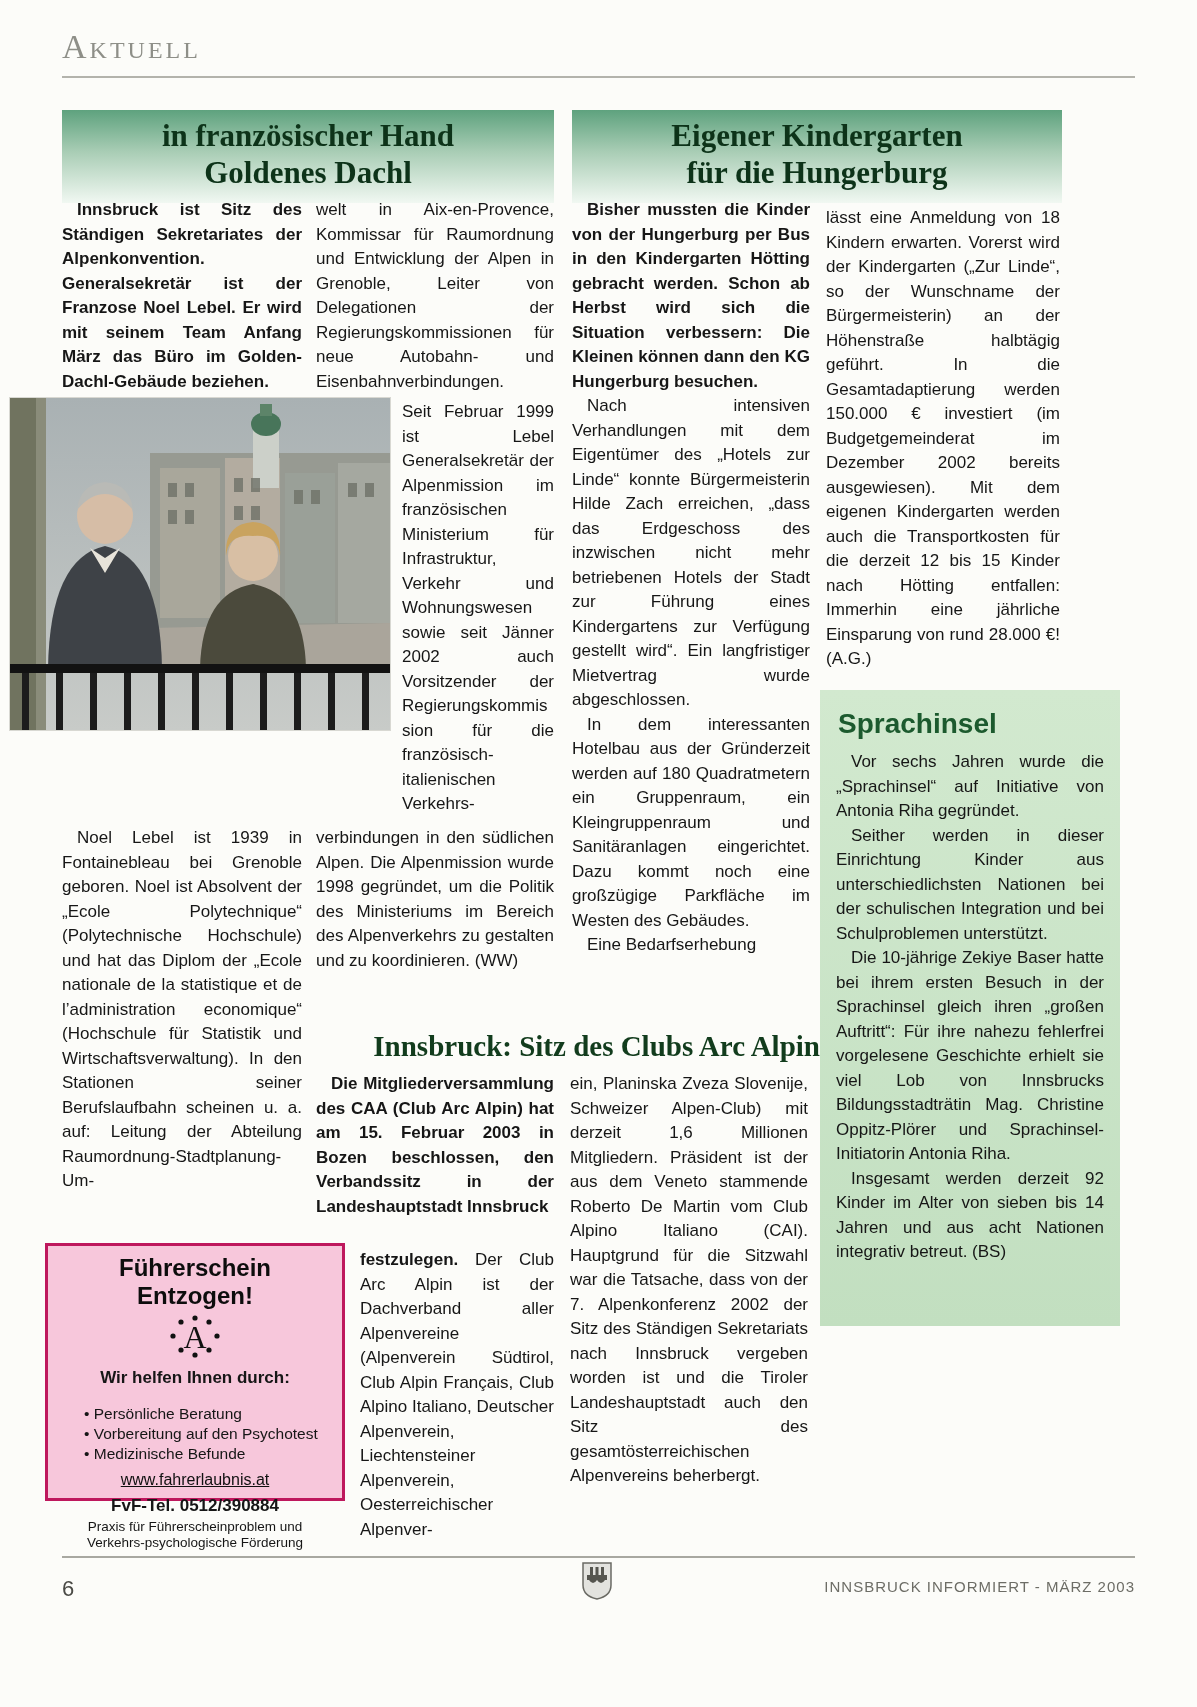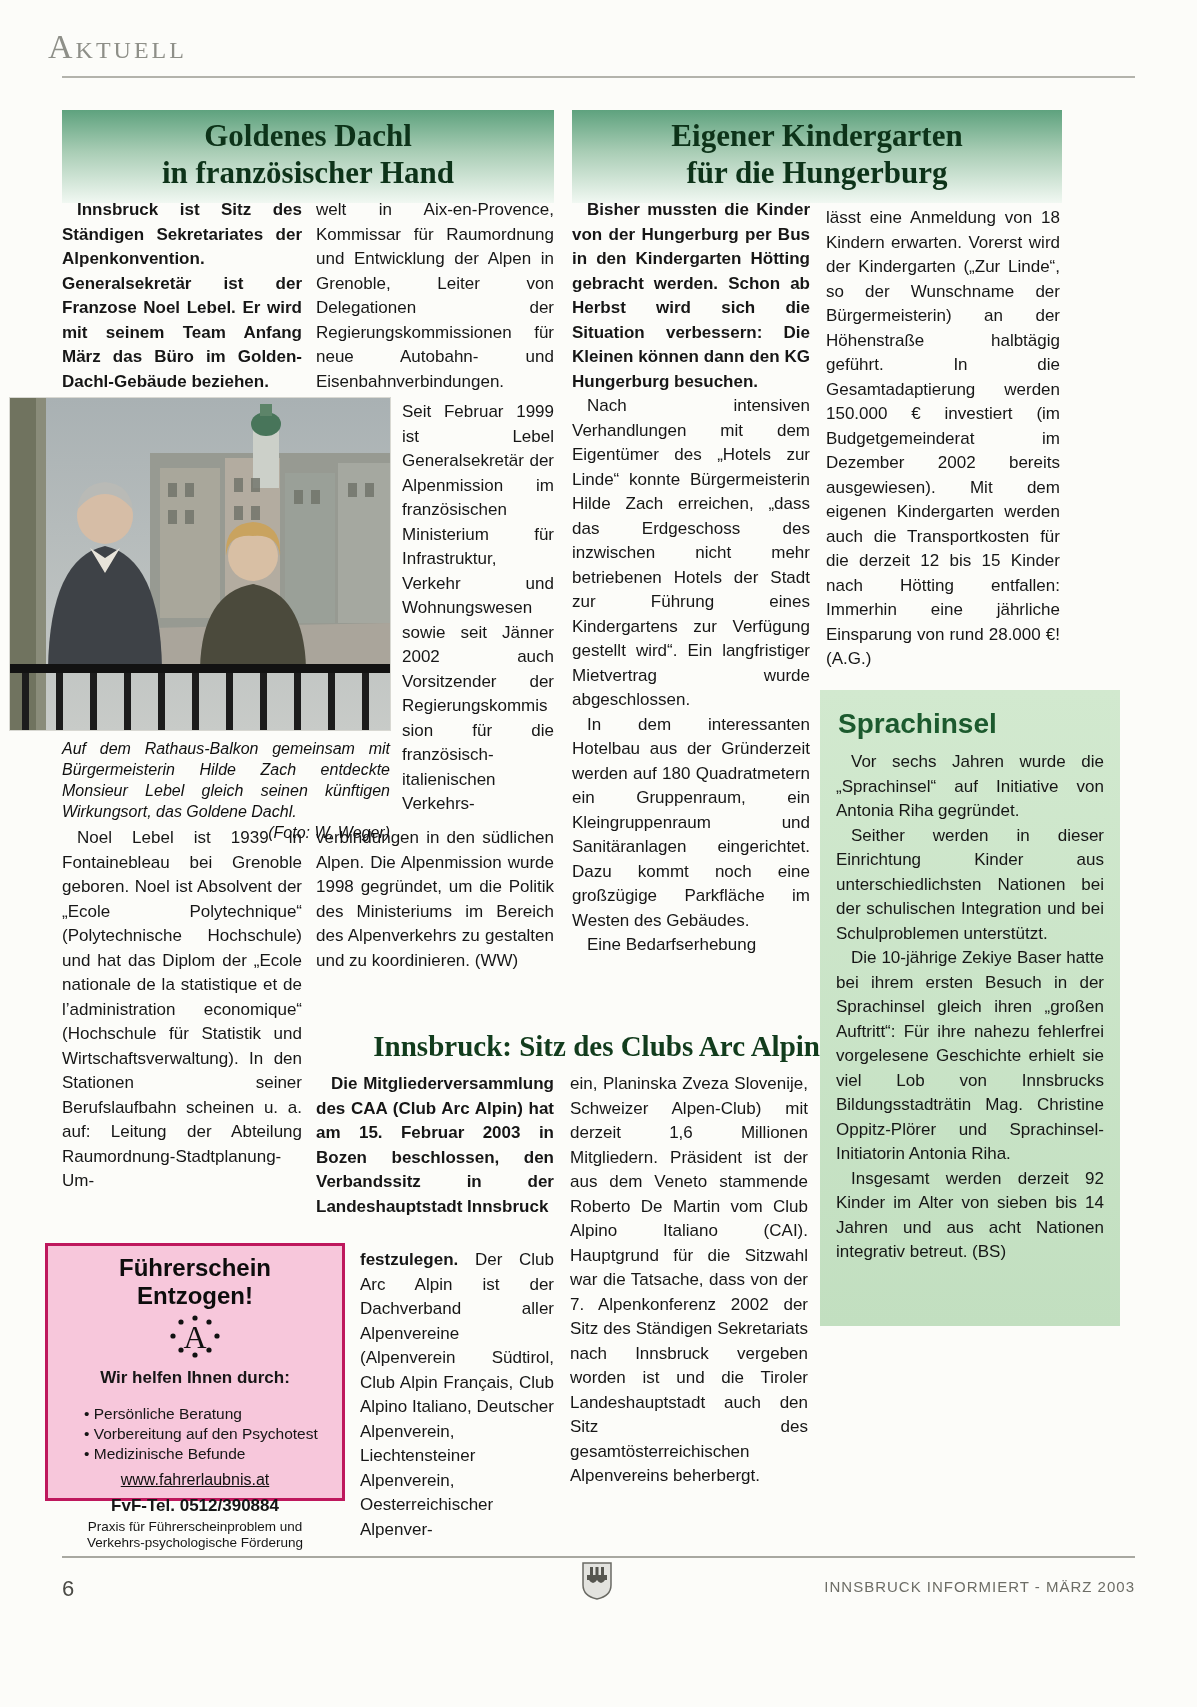--- a/index.html
+++ b/index.html
@@ -56,26 +56,26 @@
 
   
   .footer-num{font-size:22px;color:#4a4a46;}
   .footer-mag{font-size:15px;color:#6d6d66;letter-spacing:1px;text-align:right;}
 </style>
 </head>
 <body>
 
 <div class="page">
 
-  <div class="abs section-label" style="left:48px;top:28px;">Aktuell</div>
+  <div class="abs section-label" style="left:62px;top:28px;">Aktuell</div>
   <div class="abs rule" style="left:62px;top:76px;width:1073px;"></div>
 
   <div class="abs art-header" style="left:62px;top:110px;width:492px;height:86px;">
+    <div class="line">in französischer Hand</div>
     <div class="line">Goldenes Dachl</div>
-    <div class="line">in französischer Hand</div>
   </div>
 
   <div class="abs body-text bold" style="left:62px;top:198px;width:240px;">
     <p class="indent">Innsbruck ist Sitz des Ständigen Sekretariates der Alpenkonvention. Generalsekretär ist der Franzose Noel Lebel. Er wird mit seinem Team Anfang März das Büro im Golden-Dachl-Gebäude beziehen.</p>
   </div>
 
   <div class="abs body-text" style="left:316px;top:198px;width:238px;">
     <p>welt in Aix-en-Provence, Kommissar für Raumordnung und Entwicklung der Alpen in Grenoble, Leiter von Delegationen der Regierungskommissionen für neue Autobahn- und Eisenbahnverbindungen.</p>
   </div>
 
@@ -134,24 +134,20 @@
           <rect x="318" y="275" width="7" height="57"></rect>
         <rect x="352" y="275" width="7" height="57"></rect>
       </g>
     </svg>
   </div>
 
   <div class="abs body-text" style="left:402px;top:400px;width:152px;">
     <p>Seit Februar 1999 ist Lebel Generalsekretär der Alpenmission im französischen Ministerium für Infrastruktur, Verkehr und Wohnungswesen sowie seit Jänner 2002 auch Vorsitzender der Regierungskommission für die französisch-italienischen Verkehrs-</p>
   </div>
 
-  <div class="abs caption" style="left:62px;top:738px;width:328px;">
-    <span>Auf dem Rathaus-Balkon gemeinsam mit Bürgermeisterin Hilde Zach entdeckte Monsieur Lebel gleich seinen künftigen Wirkungsort, das Goldene Dachl.</span>
-    <span class="credit">(Foto: W. Weger)</span>
-  </div>
 
   <div class="abs body-text" style="left:62px;top:826px;width:240px;">
     <p class="indent">Noel Lebel ist 1939 in Fontainebleau bei Grenoble geboren. Noel ist Absolvent der „Ecole Polytechnique“ (Polytechnische Hochschule) und hat das Diplom der „Ecole nationale de la statistique et de l’administration economique“ (Hochschule für Statistik und Wirtschaftsverwaltung). In den Stationen seiner Berufslaufbahn scheinen u. a. auf: Leitung der Abteilung Raumordnung-Stadtplanung-Um-</p>
   </div>
 
   <div class="abs body-text" style="left:316px;top:826px;width:238px;">
     <p>verbindungen in den südlichen Alpen. Die Alpenmission wurde 1998 gegründet, um die Politik des Ministeriums im Bereich des Alpenverkehrs zu gestalten und zu koordinieren. (WW)</p>
   </div>
 
   <div class="abs art-header" style="left:572px;top:110px;width:490px;height:86px;">

